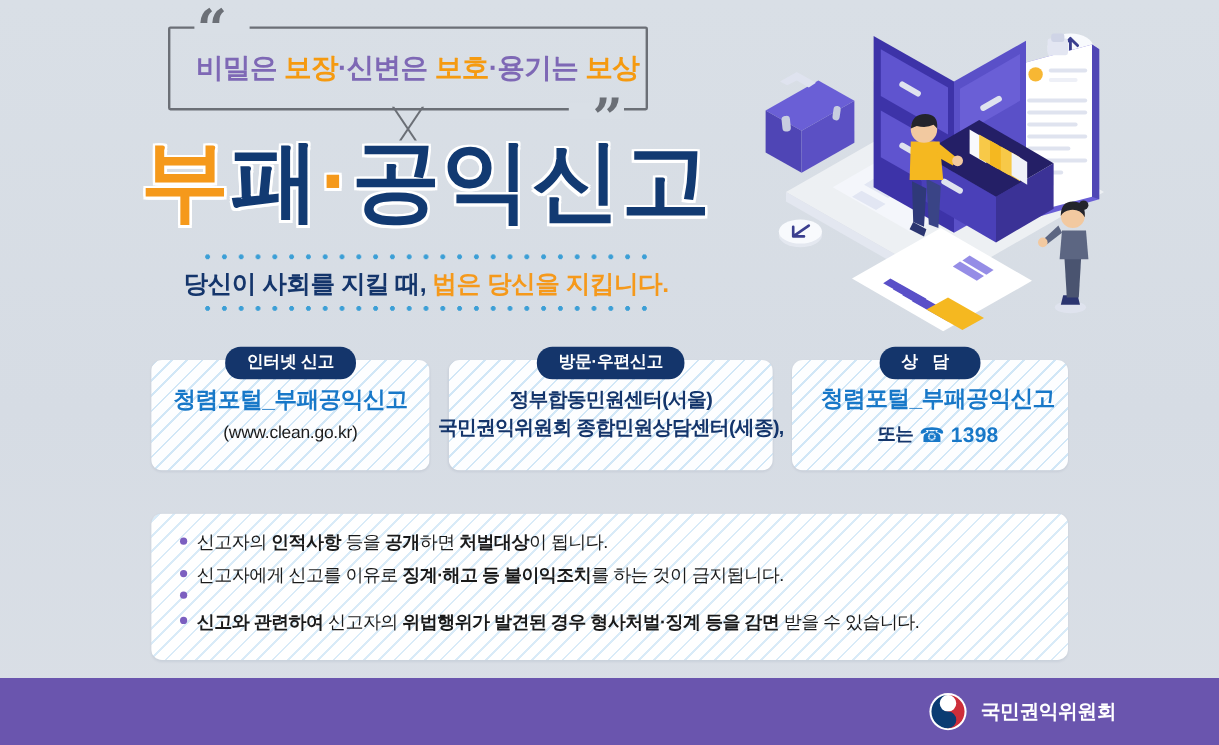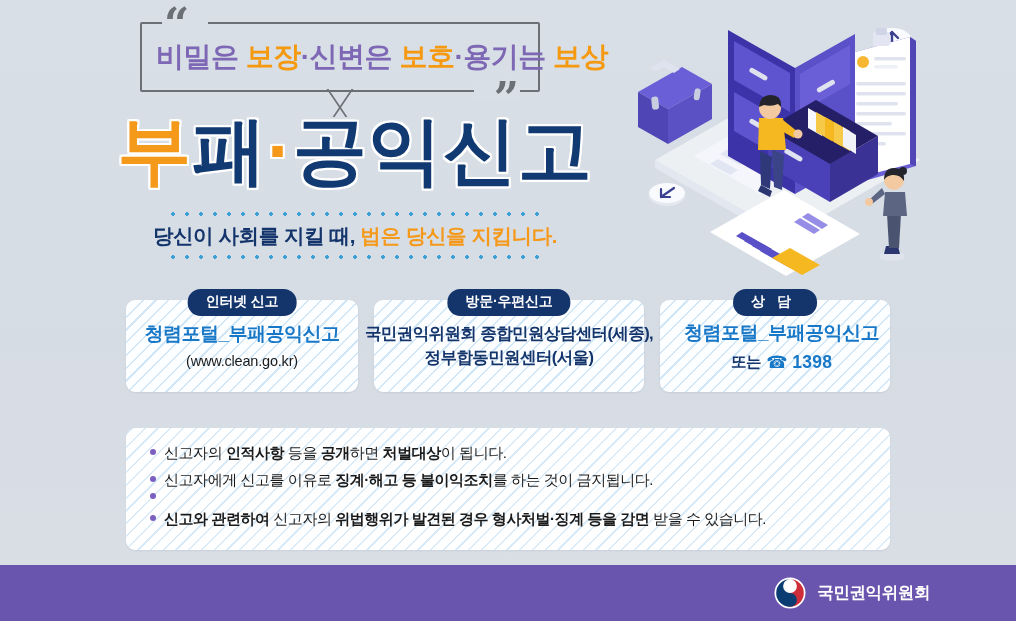--- a/index.html
+++ b/index.html
@@ -58,22 +58,22 @@
     letter-spacing: -1px;
   }
   .quote-open { left: 24px; top: -19px; }
   .quote-close { right: 22px; bottom: -29px; }
 
   .bubble-text {
     position: absolute;
     left: 16px; right: 0;
     top: 50%;
     transform: translateY(-50%);
-    text-align: left;
-    font-size: 28px;
+    text-align: center;
+    font-size: 23px;
     font-weight: 700;
     white-space: nowrap;
     letter-spacing: -0.5px;
   }
   .tpu { color: #7e68b5; }
   .tor { color: #f59a10; }
 
   .bubble-tail {
     position: absolute;
     left: 50%;
@@ -477,22 +477,22 @@
   <div class="cards">
 
     <div class="card card-1">
       <div class="badge">인터넷 신고</div>
       <div class="card-line cl-blue">청렴포털_부패공익신고</div>
       <div class="card-line cl-sub">(www.clean.go.kr)</div>
     </div>
 
     <div class="card card-2">
       <div class="badge">방문·우편신고</div>
+      <div class="card-line cl-navy">정부합동민원센터(서울)</div>
       <div class="card-line cl-navy">국민권익위원회 종합민원상담센터(세종),</div>
-      <div class="card-line cl-navy">정부합동민원센터(서울)</div>
     </div>
 
     <div class="card card-3">
       <div class="badge badge-spaced">상 담</div>
       <div class="card-line cl-blue">청렴포털_부패공익신고</div>
       <div class="tel-row">
         <span class="tel-pre">또는</span>
         <span class="tel-icon">☎</span>
         <span class="tel-num">1398</span>
       </div>

